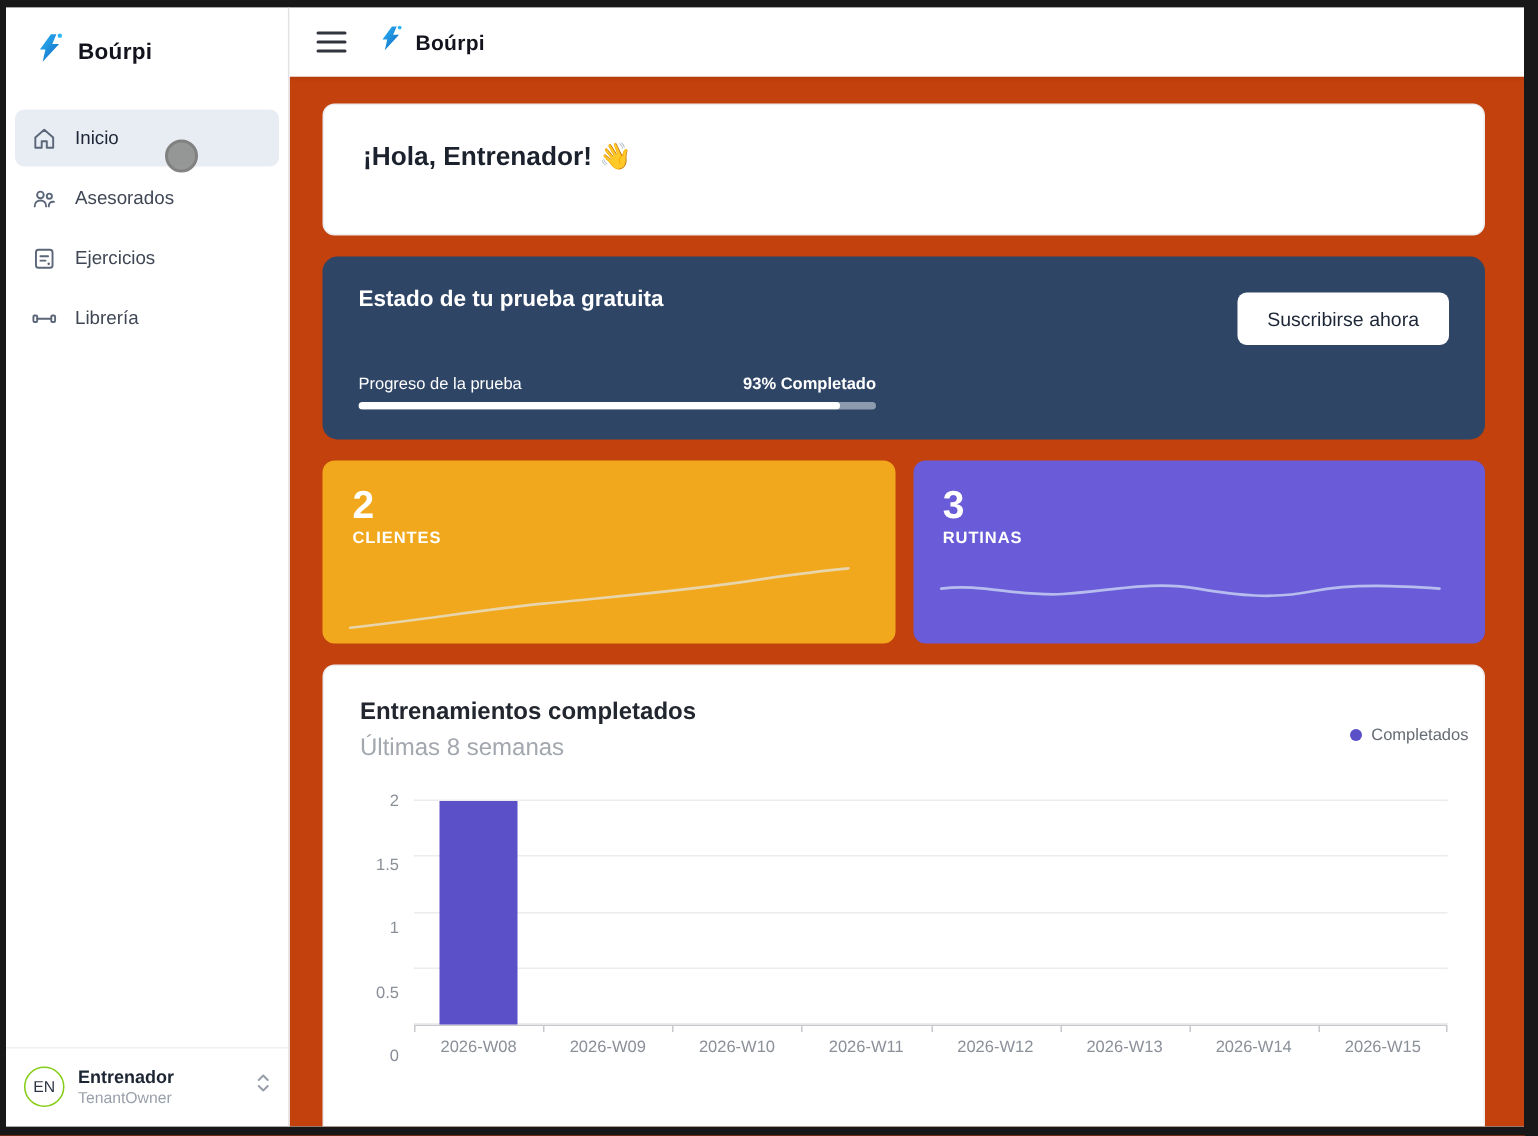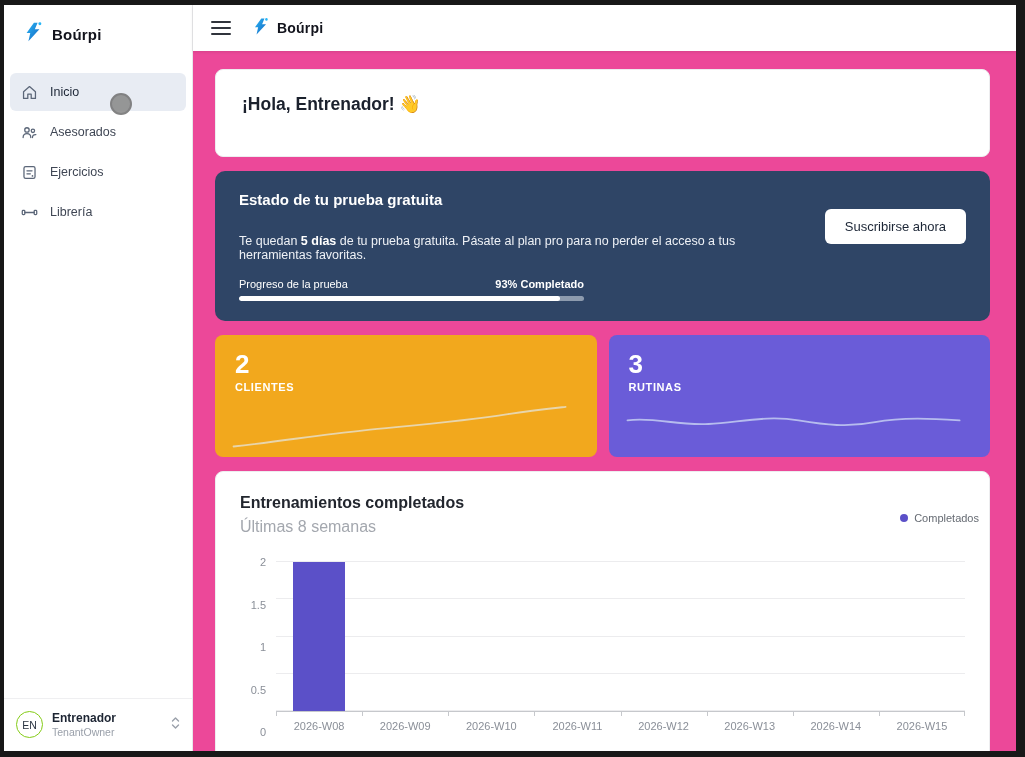--- a/index.html
+++ b/index.html
@@ -28,21 +28,21 @@
   .user-role { font-size:10.5px; color:#9aa0aa; }
   .chevron-updown { color:#9aa0aa; }
 
   
   .main { flex:1; display:flex; flex-direction:column; min-width:0; }
   .topbar { height:46px; background:#fff; display:flex; align-items:center; gap:20px; padding:0 18px; box-shadow:0 1px 3px rgba(0,0,0,.10); position:relative; z-index:2; }
   .hamburger { width:20px; display:flex; flex-direction:column; gap:4px; cursor:pointer; }
   .hamburger span { height:2px; background:#30343c; border-radius:1px; }
   .topbar-brand { display:flex; align-items:center; gap:7px; }
 
-  .content { flex:1; background:#ec4899; padding:18px 26px 0 22px; overflow:hidden; }
+  .content { flex:1; background:#c2410c; padding:18px 26px 0 22px; overflow:hidden; }
 
   .card { background:#fff; border:1px solid #ededef; border-radius:8px; }
 
   
   .welcome-card { padding:24px 26px 26px; }
   .welcome-title { font-size:17.5px; font-weight:700; color:#1b212d; margin-bottom:15px; }
   .welcome-body { font-size:13px; color:#343a46; }
   .welcome-body b { font-weight:700; }
 
   
@@ -189,23 +189,20 @@
         <div class="welcome-title">
           <span>¡Hola, Entrenador!</span>
           <span>👋</span>
         </div>
       </section>
 
       <section class="trial-card" style="background: rgb(47, 69, 102);">
         <div class="trial-top">
           <div>
             <div class="trial-title">Estado de tu prueba gratuita</div>
-            <div class="trial-body">
-              <span>Te quedan </span><b>5 días</b><span> de tu prueba gratuita. Pásate al plan pro para no perder el acceso a tus herramientas favoritas.</span>
-            </div>
           </div>
           <button class="subscribe-btn">Suscribirse ahora</button>
         </div>
         <div class="trial-progress">
           <div class="trial-progress-row">
             <span>Progreso de la prueba</span>
             <span class="trial-progress-value">93% Completado</span>
           </div>
           <div class="progress-track">
             <div class="progress-fill" style="width: 93%;"></div>

